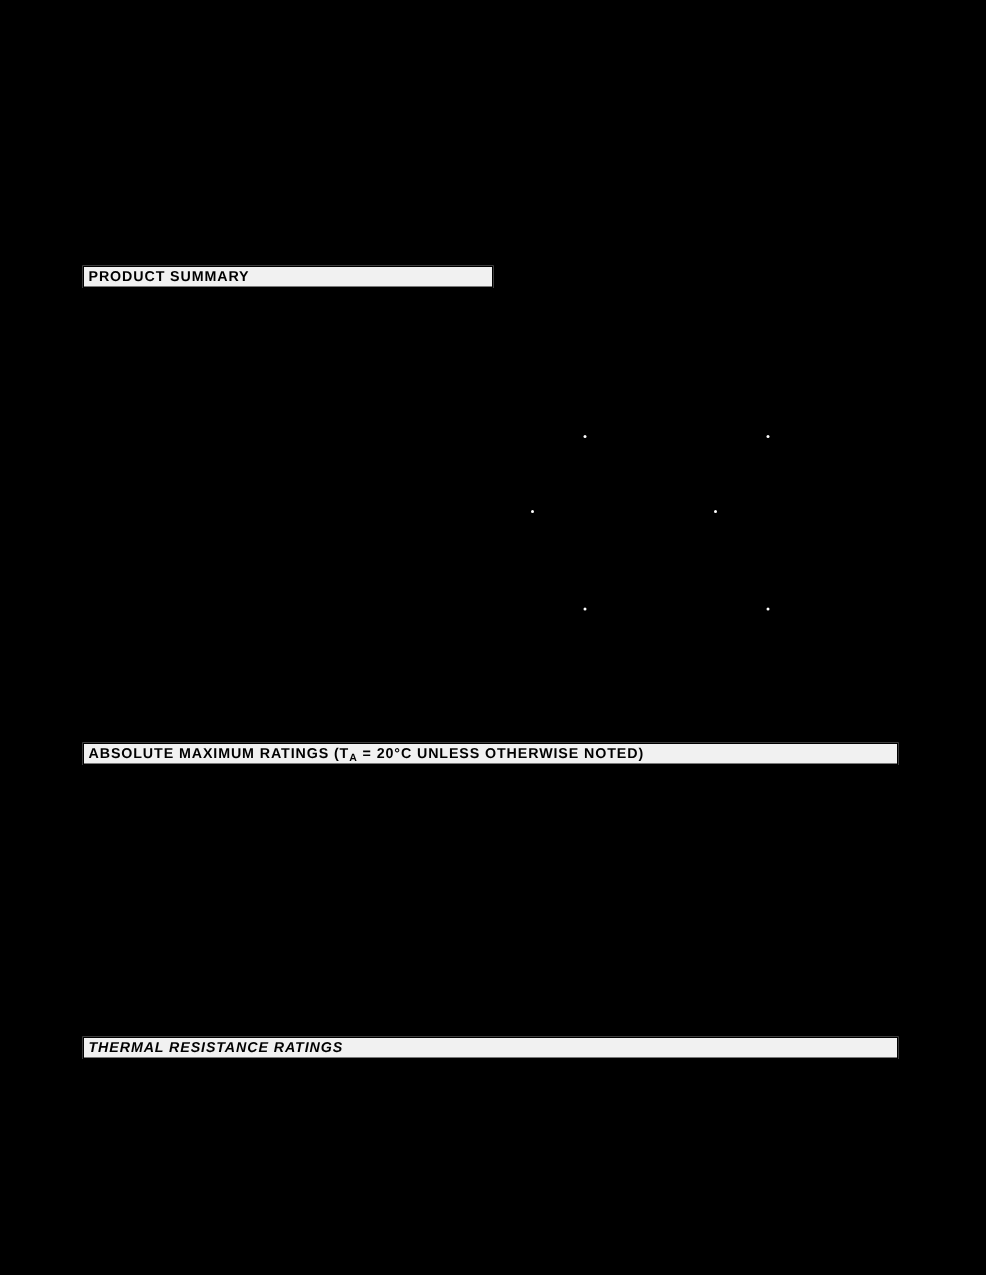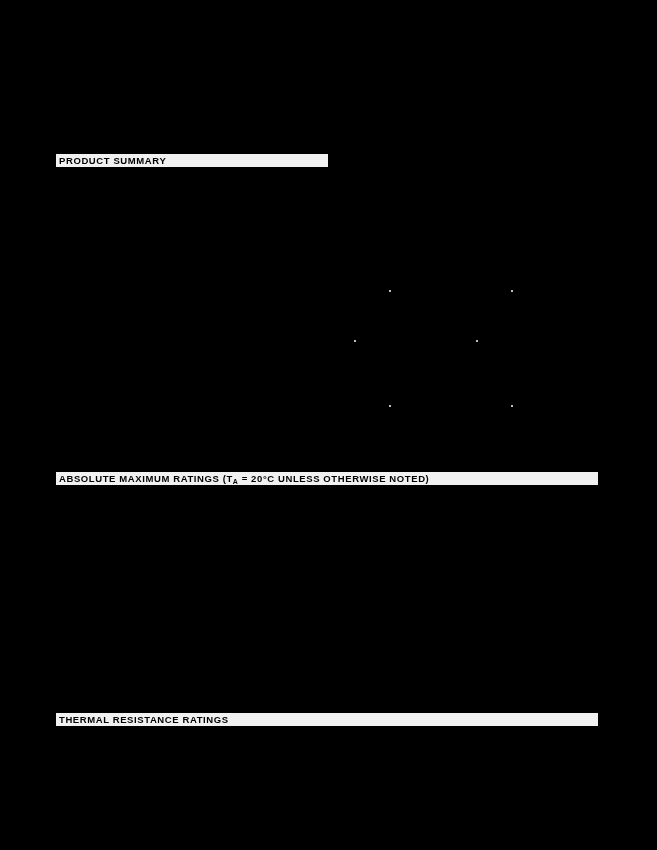--- a/index.html
+++ b/index.html
@@ -27,41 +27,43 @@
     color: #000000;
     font-weight: bold;
     font-size: 9.5px;
     letter-spacing: 0.6px;
     line-height: 13px;
     height: 13px;
     padding: 0 0 0 3px;
     box-sizing: content-box;
     white-space: nowrap;
     overflow: hidden;
+    margin-top: 24px;
   }
   .section-bar sub {
     font-size: 7px;
     vertical-align: baseline;
     position: relative;
     top: 2px;
   }
   #product-summary-bar {
     left: 55px;
     top: 153px;
     width: 269px;
   }
   #abs-max-bar {
     left: 55px;
     top: 471px;
     width: 539px;
   }
   #thermal-bar {
     left: 55px;
-    top: 712px;
+    top: 667px;
     width: 539px;
+    font-style: italic;
   }
   
   .bullet-dot {
     position: absolute;
     width: 2px;
     height: 2px;
     background: #ffffff;
     border-radius: 50%;
   }
 </style>

